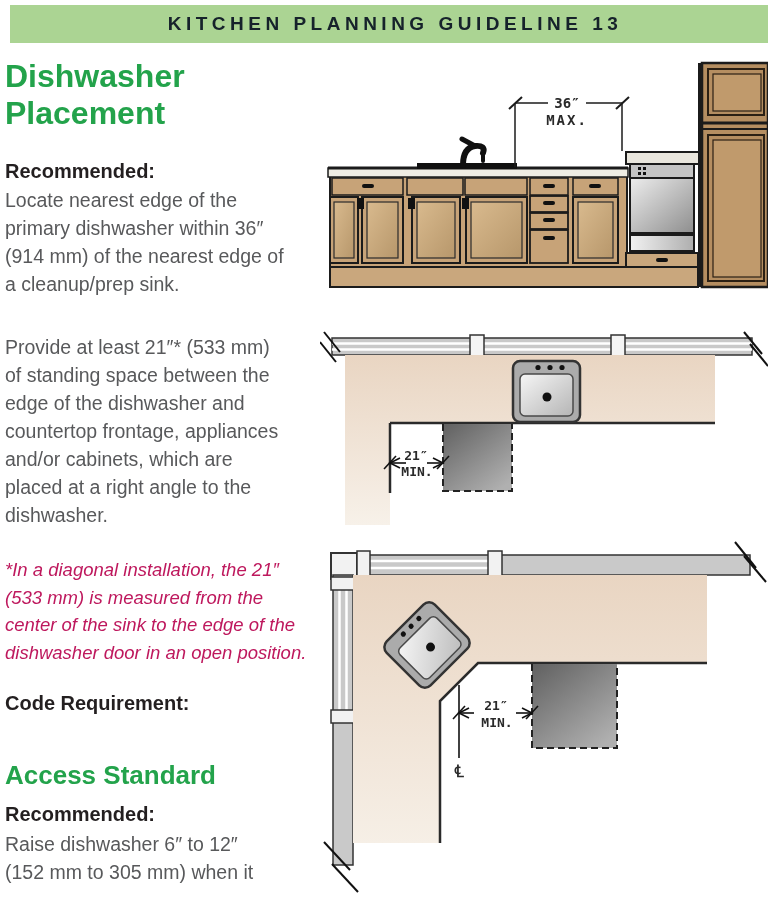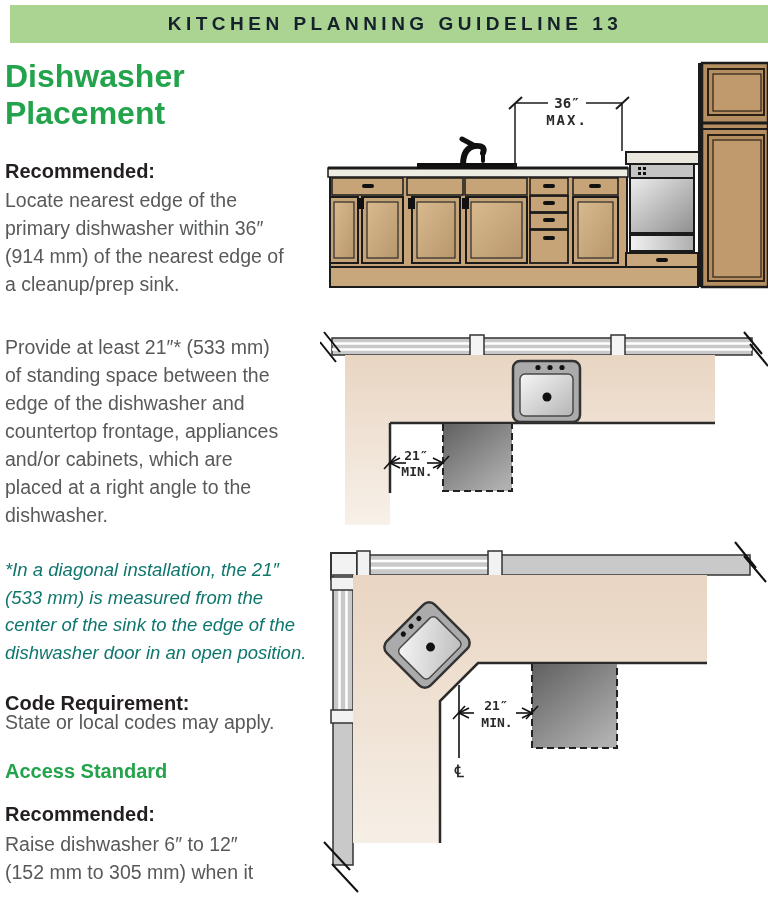--- a/index.html
+++ b/index.html
@@ -9,24 +9,24 @@
         background:#abd493;display:flex;align-items:center;justify-content:center;padding-left:11px;}
   .header-bar span{font-weight:bold;font-size:19px;letter-spacing:4.5px;color:#16222b;}
   .text-col{position:absolute;left:5px;top:0;width:312px;height:892px;}
   .text-col > *{position:absolute;left:0;margin:0;white-space:pre-line;}
   .title{top:58px;font-size:32px;line-height:37px;font-weight:bold;color:#23a34b;}
   .label{font-size:20px;font-weight:bold;color:#231f20;}
   .body{font-size:19.5px;line-height:28px;color:#58595b;}
   .rec-label{top:160px;}
   .rec-text{top:186px;}
   .standing-text{top:333px;}
-  .footnote{top:556px;font-size:18.5px;line-height:27.5px;font-style:italic;color:#0f766e;}
+  .footnote{top:556px;font-size:18.5px;line-height:27.5px;font-style:italic;color:#be185d;}
   .code-label{top:680px;margin-top:12px;}
   .code-text{top:708px;}
-  .access-heading{top:760px;font-size:20px;font-weight:bold;color:#23a34b;}
+  .access-heading{top:760px;font-size:26px;font-weight:bold;color:#23a34b;}
   .access-label{top:803px;}
   .access-text{top:830px;}
   .fig{position:absolute;}
   .fig1{left:320px;top:55px;}
   .fig2{left:320px;top:310px;}
   .fig3{left:320px;top:530px;}
   .dimtext{font-family:"DejaVu Sans Mono",monospace;font-weight:bold;fill:#2a2a2a;}
 </style>
 </head>
 <body>
@@ -50,21 +50,20 @@
 edge of the dishwasher and
 countertop frontage, appliances
 and/or cabinets, which are
 placed at a right angle to the
 dishwasher.</p>
     <p class="footnote">*In a diagonal installation, the 21″
 (533 mm) is measured from the
 center of the sink to the edge of the
 dishwasher door in an open position.</p>
     <p class="label code-label">Code Requirement:</p>
-    <p class="body code-text">State or local codes may apply.</p>
     <h2 class="access-heading">Access Standard</h2>
     <p class="label access-label">Recommended:</p>
     <p class="body access-text">Raise dishwasher 6″ to 12″
 (152 mm to 305 mm) when it</p>
   </div>
 
   <svg class="fig fig1" width="448" height="240" viewBox="0 0 448 240">
     <defs>
       <linearGradient id="g1door" x1="0" y1="0" x2="1" y2="1">
         <stop offset="0" stop-color="#ededed"></stop>

